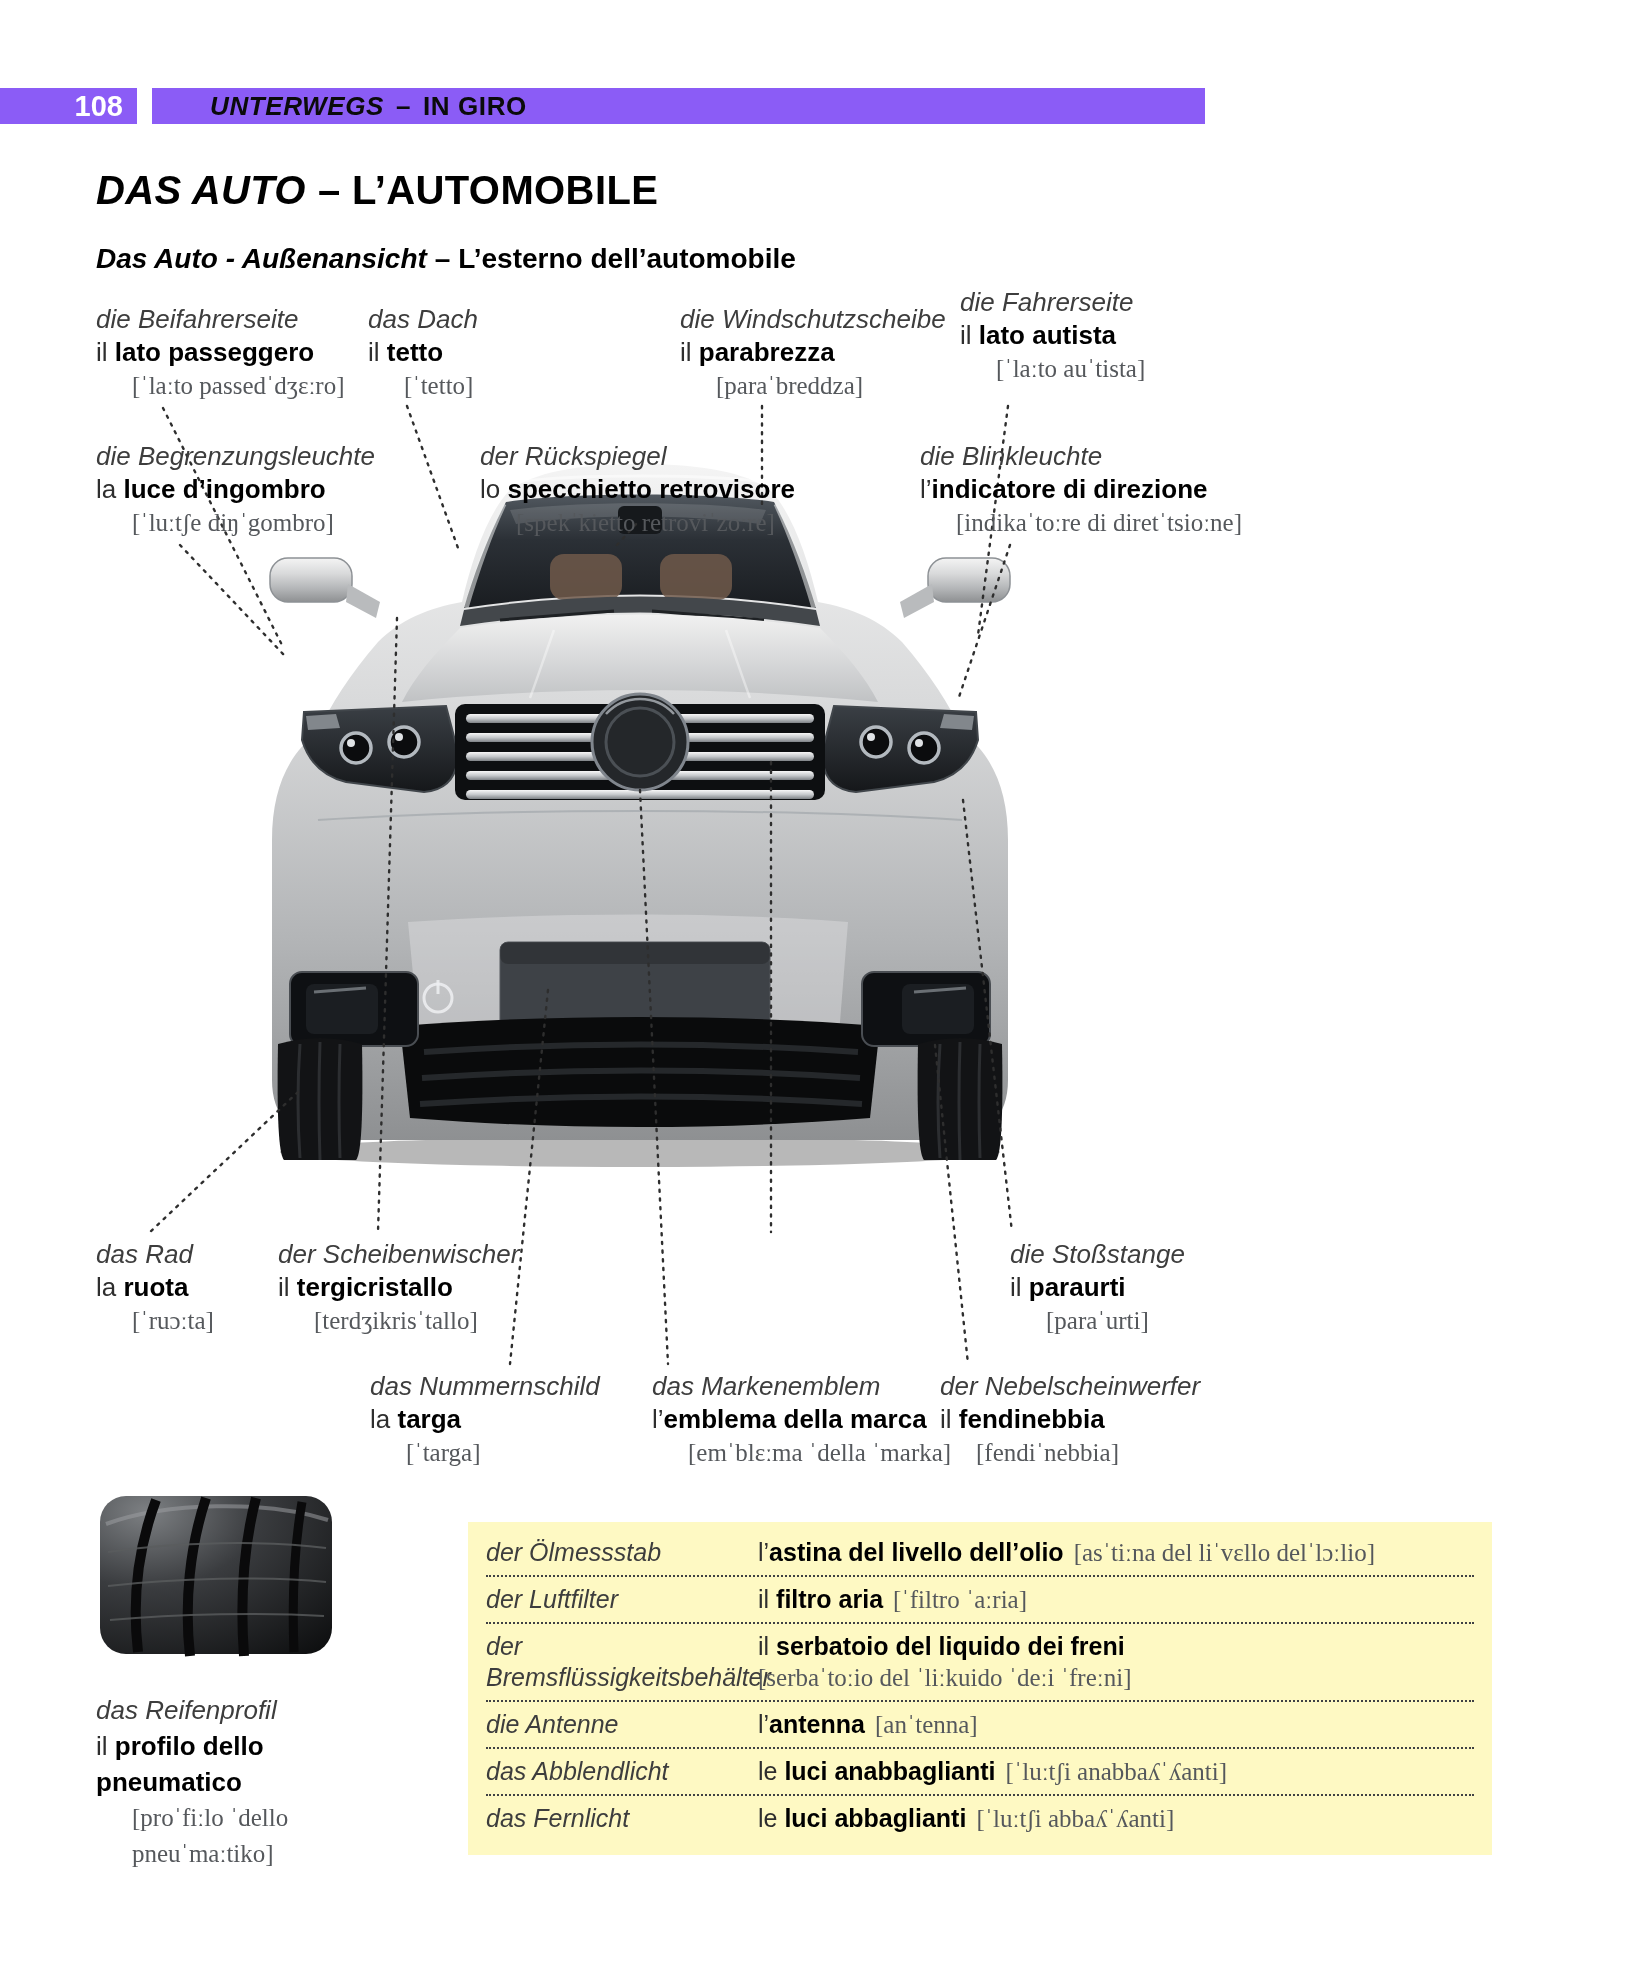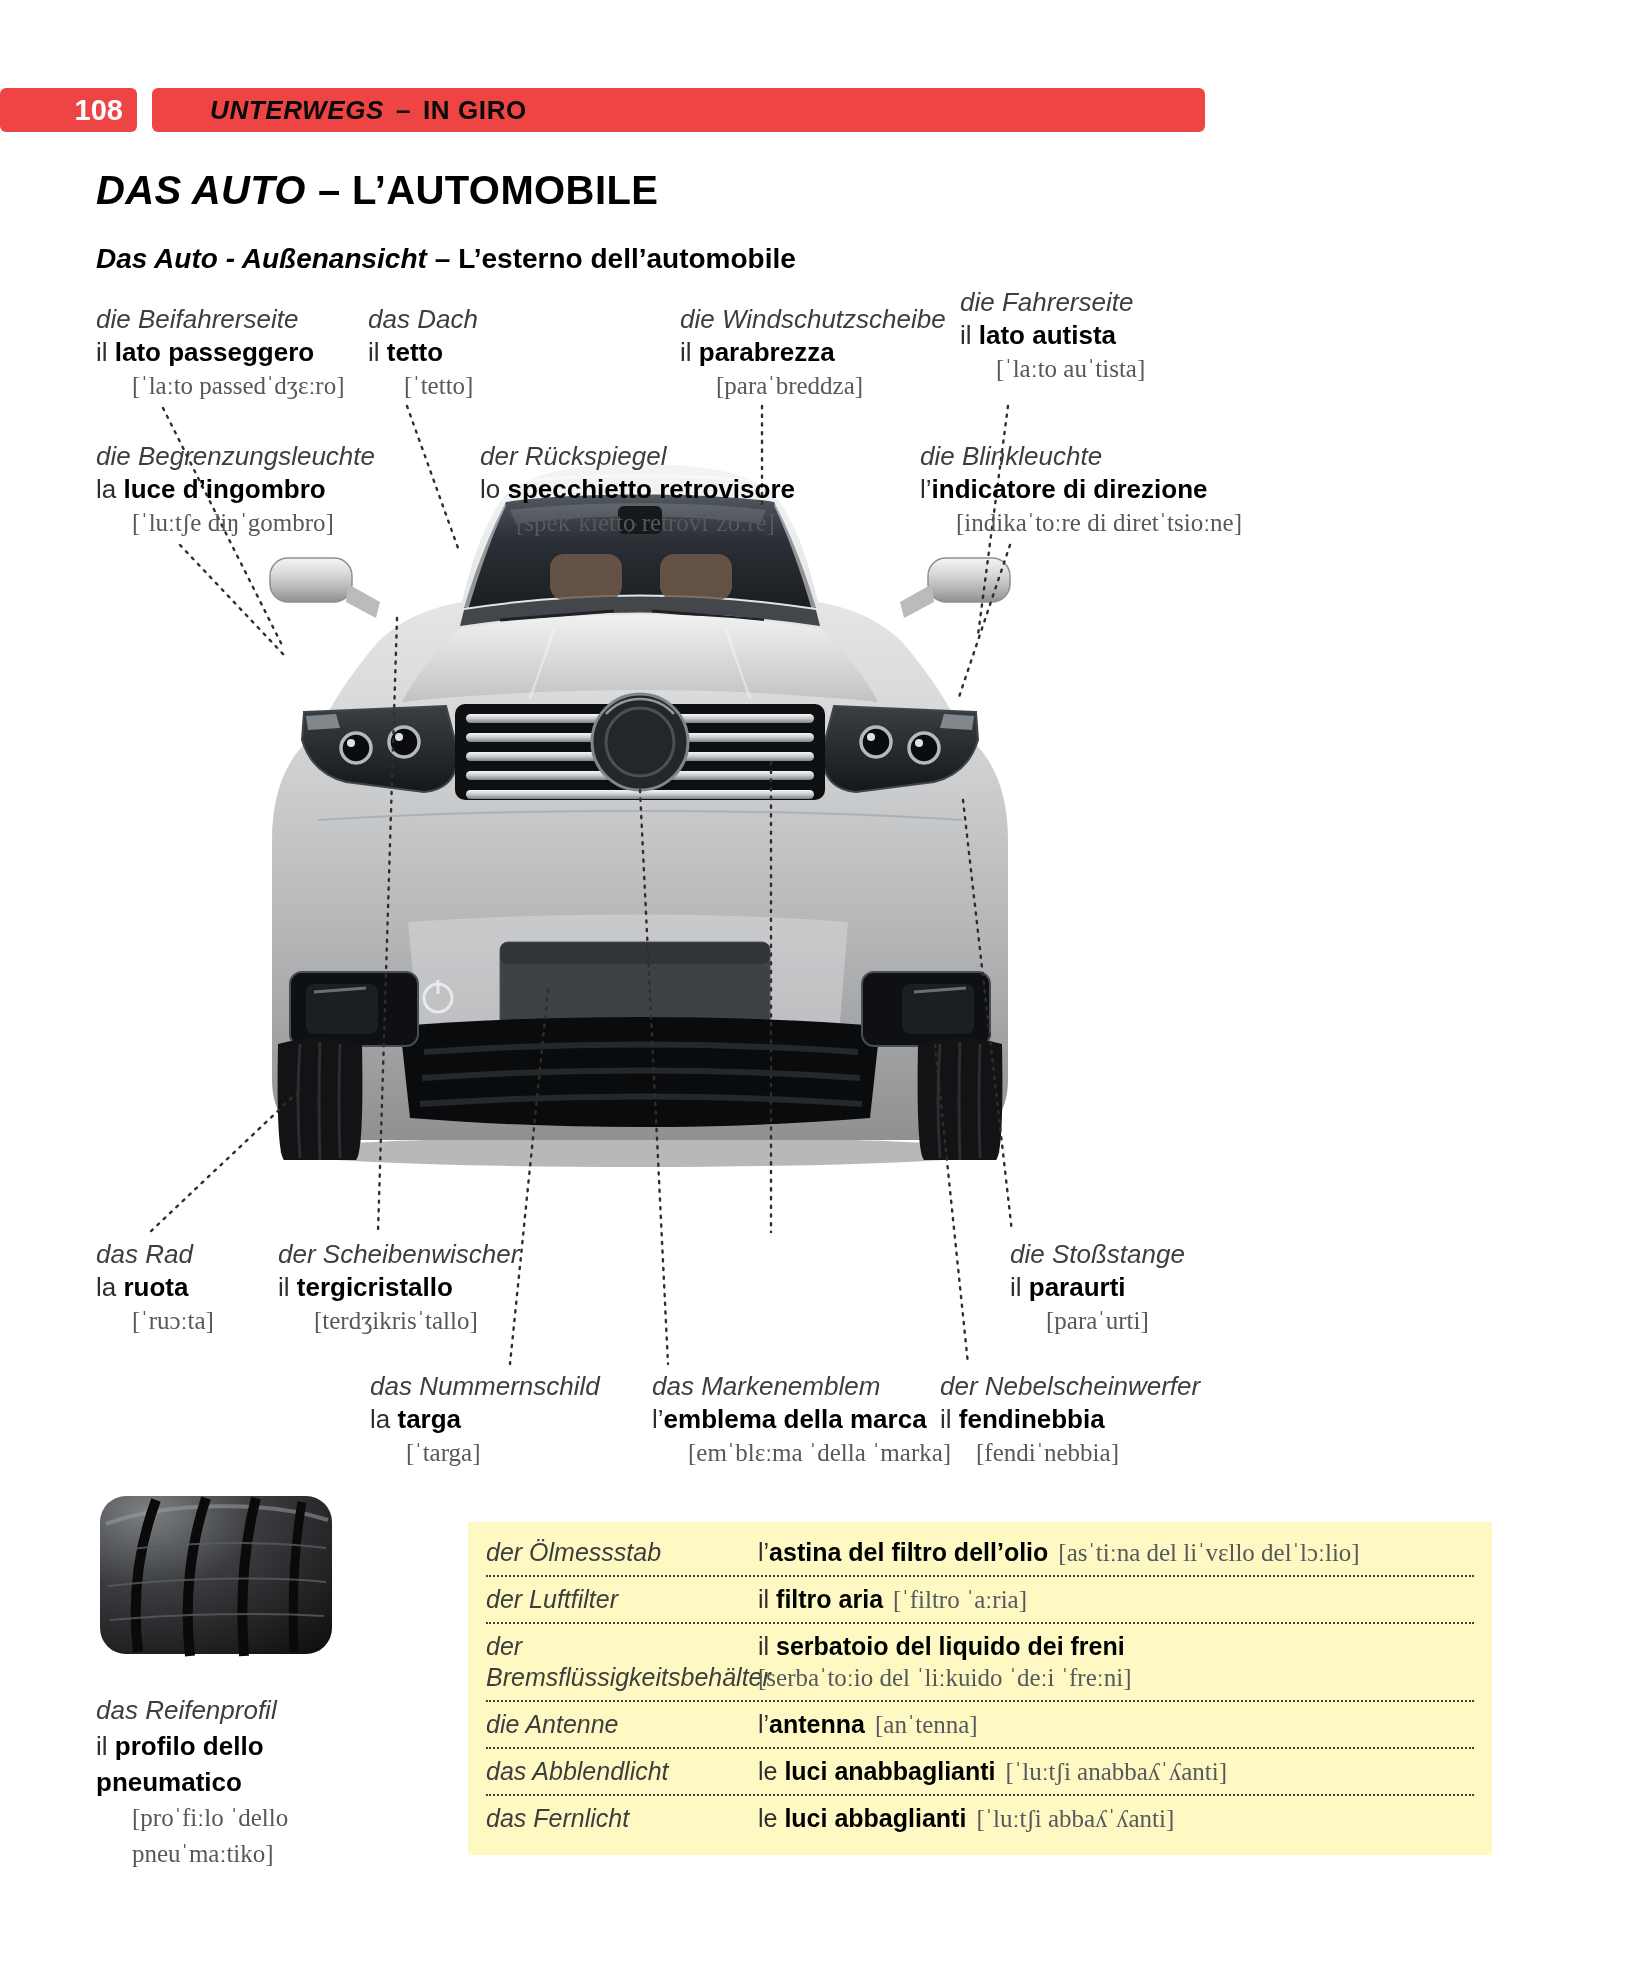--- a/index.html
+++ b/index.html
@@ -1,20 +1,20 @@
 <!DOCTYPE html>
 <html><head>
 <meta charset="utf-8">
 <style>
   html,body{margin:0;padding:0;background:#ffffff;}
   .page{position:relative;width:1630px;height:1961px;background:#fff;
         font-family:"Liberation Sans",sans-serif;overflow:hidden;}
 
   
-  .bar{position:absolute;top:88px;height:44px;background:#ef4444;box-sizing:border-box;border-radius:6px;}
+  .bar{position:absolute;top:88px;height:36px;background:#8b5cf6;box-sizing:border-box;}
   .bar-num{left:0;width:137px;display:flex;align-items:center;justify-content:flex-end;
            padding-right:14px;color:#fff;font-weight:bold;font-size:29px;}
   .bar-section{left:152px;width:1053px;display:flex;align-items:center;padding-left:58px;
            font-size:26px;font-weight:bold;color:#0b0b0b;letter-spacing:.6px;}
   .sec-de{font-style:italic;}
   .sec-sep{margin:0 12px;}
 
   
   .title{position:absolute;left:96px;top:168px;margin:0;font-size:40px;font-weight:bold;
          color:#000;letter-spacing:.4px;}
@@ -277,21 +277,21 @@
   </svg>
   <div class="label tire-caption" style="left:96px;top:1692px">
     <div class="de">das Reifenprofil</div>
     <div class="it"><span class="art">il </span><span class="tm">profilo dello pneumatico</span></div>
     <div class="ph">[proˈfiːlo ˈdello pneuˈmaːtiko]</div>
   </div>
 
   <div class="vtable">
     <div class="trow">
       <div class="tde">der Ölmessstab</div>
-      <div class="tit"><span class="art">l’</span><span class="tm">astina del filtro dell’olio</span><span class="ph">[asˈtiːna del liˈvɛllo delˈlɔːlio]</span></div>
+      <div class="tit"><span class="art">l’</span><span class="tm">astina del livello dell’olio</span><span class="ph">[asˈtiːna del liˈvɛllo delˈlɔːlio]</span></div>
     </div>
     <div class="trow">
       <div class="tde">der Luftfilter</div>
       <div class="tit"><span class="art">il </span><span class="tm">filtro aria</span><span class="ph">[ˈfiltro ˈaːria]</span></div>
     </div>
     <div class="trow">
       <div class="tde">der Bremsflüssigkeitsbehälter</div>
       <div class="tit"><span class="art">il </span><span class="tm">serbatoio del liquido dei freni</span><span class="ph block">[serbaˈtoːio del ˈliːkuido ˈdeːi ˈfreːni]</span></div>
     </div>
     <div class="trow">

